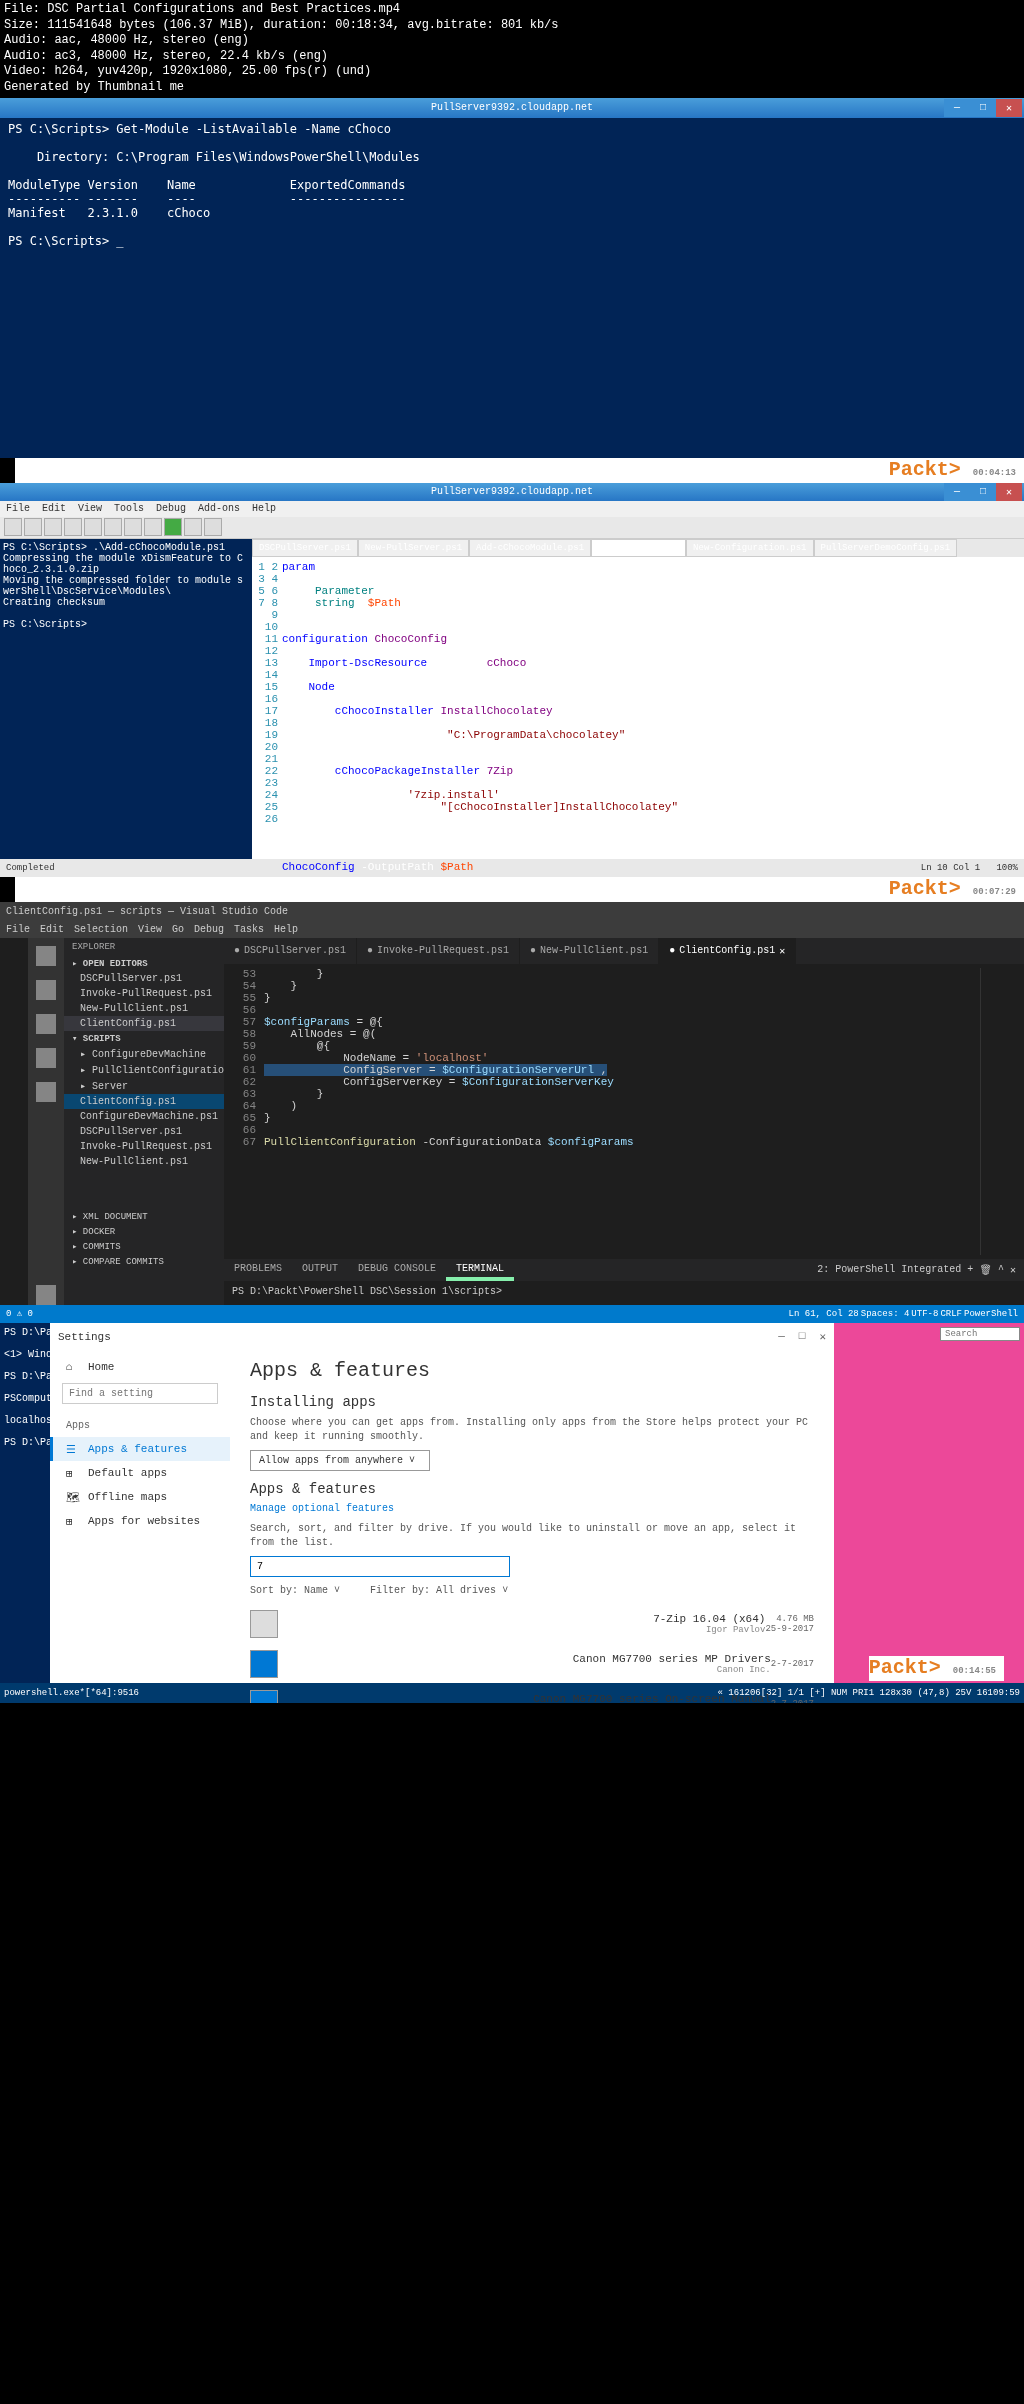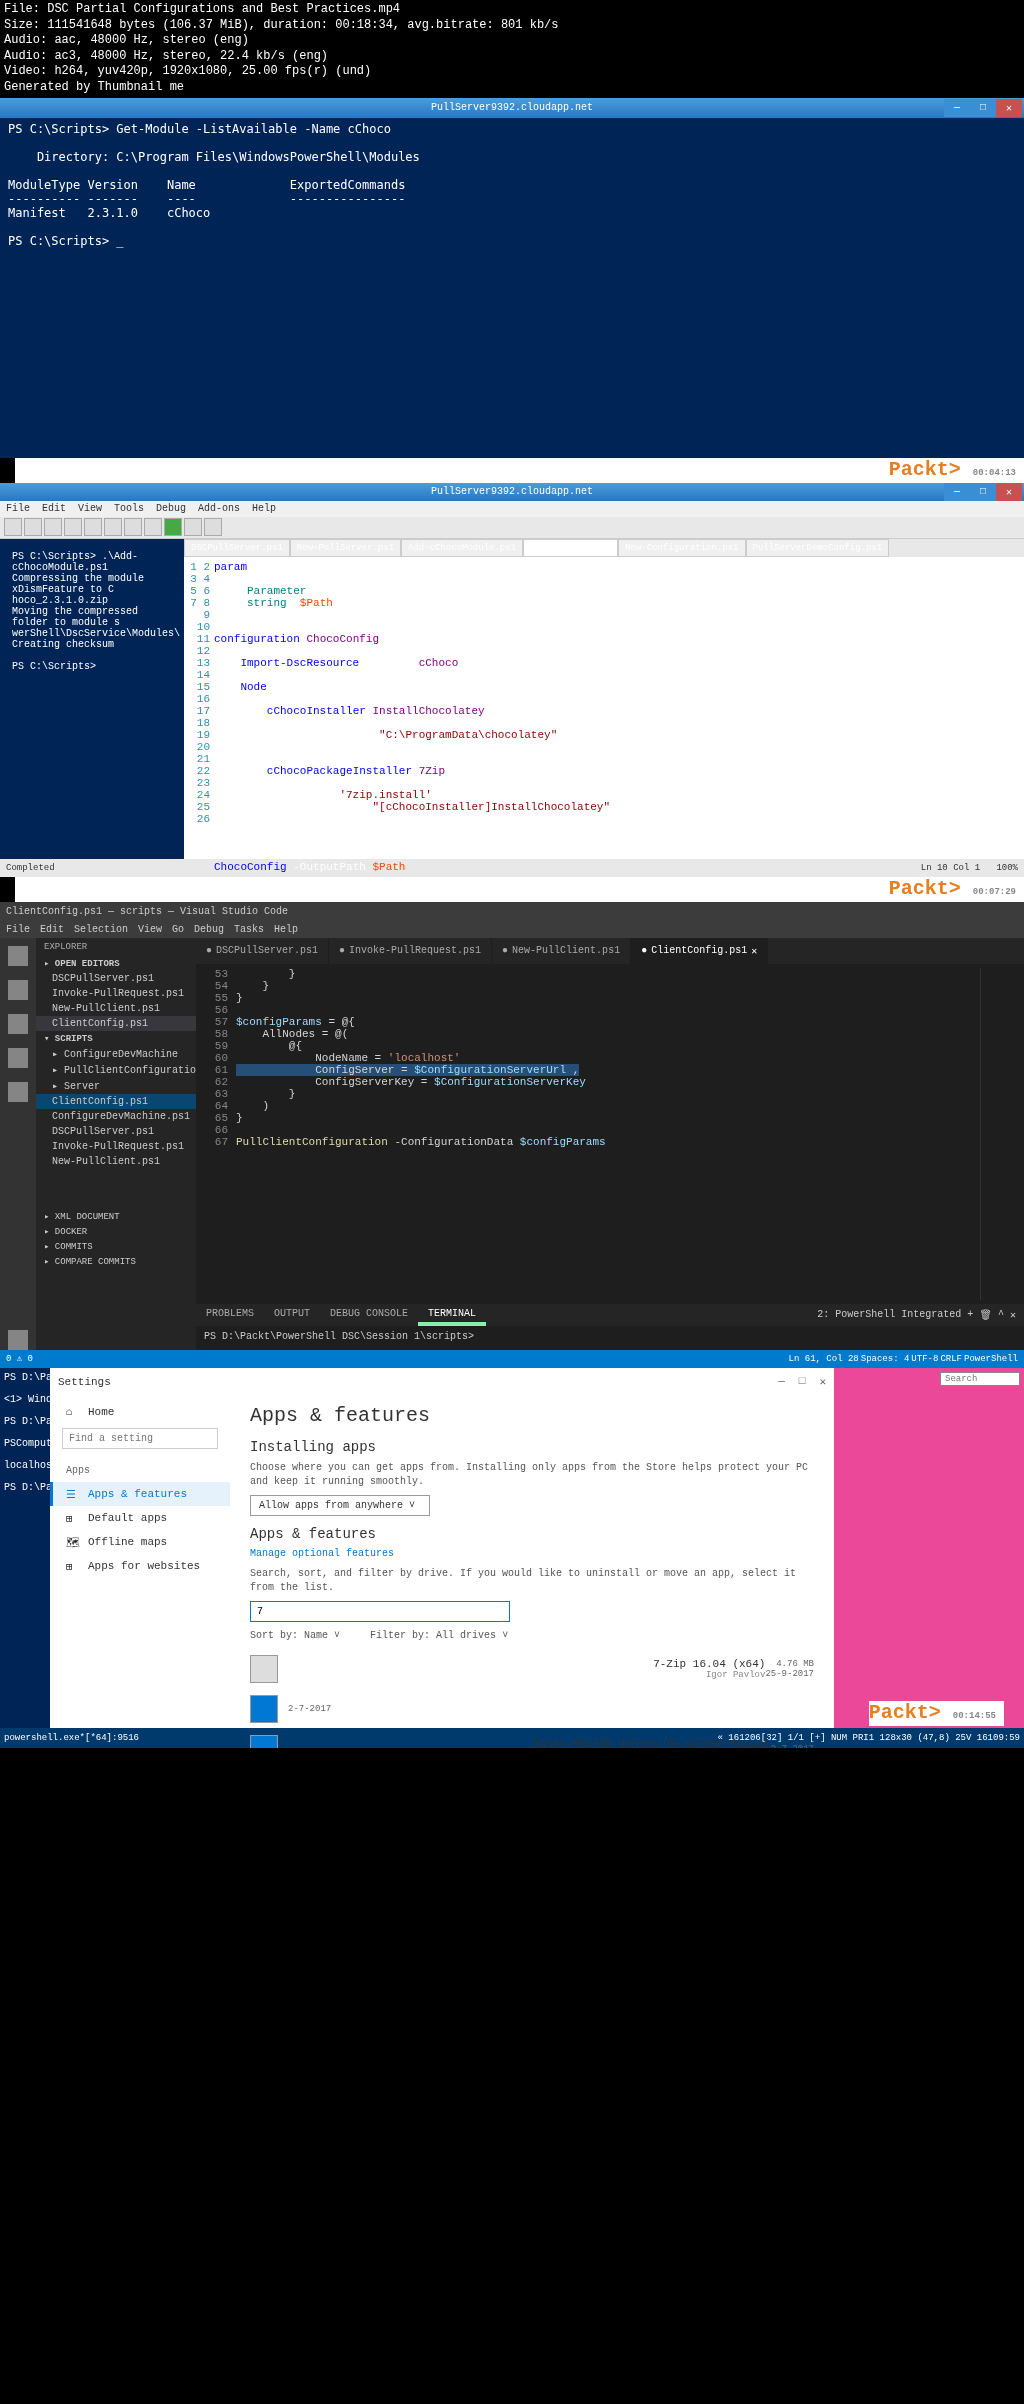--- a/index.html
+++ b/index.html
@@ -20,40 +20,40 @@
 .packt-logo { text-align: right; color: #e67e22; font-size: 20px; font-weight: bold; padding: 0 8px 2px 0; background: #fff; margin-left: 15px; }
 .packt-logo .time { font-size: 9px; color: #888; }
 
 
 .ise-window { background: #fff; }
 .ise-titlebar { background: linear-gradient(#4a9eda, #2776c5); height: 18px; display: flex; align-items: center; justify-content: center; color: #fff; font-size: 10px; position: relative; }
 .ise-menubar { background: #f0f0f0; height: 16px; display: flex; align-items: center; gap: 12px; padding: 0 6px; font-size: 10px; color: #333; font-family: 'Segoe UI', sans-serif; }
 .ise-toolbar { background: #e8e8e8; height: 22px; display: flex; align-items: center; gap: 2px; padding: 0 4px; border-bottom: 1px solid #ccc; }
 .ise-tool { width: 18px; height: 18px; background: #ddd; border: 1px solid #aaa; }
 .ise-body { display: flex; height: 320px; }
-.ise-console { width: 184px; background: #012456; color: #fff; font-size: 10px; padding: 12px; white-space: pre-wrap; overflow: hidden; }
+.ise-console { width: 252px; background: #012456; color: #fff; font-size: 10px; padding: 3px; white-space: pre-wrap; overflow: hidden; }
 .ise-editor-pane { flex: 1; background: #fff; display: flex; flex-direction: column; }
 .ise-tabs { display: flex; background: #e8e8e8; height: 20px; font-size: 9px; font-family: 'Segoe UI', sans-serif; }
 .ise-tab { padding: 3px 6px; border: 1px solid #ccc; background: #f0f0f0; white-space: nowrap; }
 .ise-tab.active { background: #fff; }
 .ise-code { flex: 1; padding: 4px; font-size: 11px; display: flex; }
 .ise-gutter { width: 26px; text-align: right; color: #2b91af; padding-right: 4px; }
 .ise-code-text { flex: 1; white-space: pre; }
 .kw-blue { color: #0000ff; }
 .kw-teal { color: #008080; }
 .kw-purple { color: #800080; }
 .kw-orange { color: #ff4500; }
 .kw-darkred { color: #8b0000; }
 .ise-status { background: #e8e8e8; height: 18px; display: flex; justify-content: space-between; align-items: center; padding: 0 6px; font-size: 9px; color: #333; font-family: 'Segoe UI', sans-serif; }
 
 
 .vscode { background: #1e1e1e; color: #ccc; font-family: 'Segoe UI', sans-serif; font-size: 11px; }
 .vscode-titlebar { background: #3c3c3c; height: 20px; display: flex; align-items: center; padding: 0 6px; font-size: 10px; }
 .vscode-menubar { background: #3c3c3c; height: 16px; display: flex; align-items: center; gap: 10px; padding: 0 6px; font-size: 10px; }
-.vscode-body { display: flex; height: 412px; }
+.vscode-body { display: flex; height: 367px; padding-left: 28px; }
 .vscode-activity { width: 36px; background: #333; display: flex; flex-direction: column; align-items: center; gap: 14px; padding-top: 8px; }
 .vscode-activity-icon { width: 20px; height: 20px; background: #858585; }
 .vscode-sidebar { width: 160px; background: #252526; font-size: 10px; overflow: hidden; }
 .vscode-sidebar-header { padding: 4px 8px; font-size: 9px; color: #aaa; text-transform: uppercase; }
 .vscode-sidebar-section { padding: 2px 8px; font-size: 9px; color: #ccc; font-weight: bold; }
 .vscode-sidebar-item { padding: 2px 16px; font-size: 10px; color: #ccc; white-space: nowrap; }
 .vscode-sidebar-item.selected { background: #094771; }
 .vscode-sidebar-item.active { background: #37373d; }
 .vscode-editor { flex: 1; background: #1e1e1e; display: flex; flex-direction: column; }
 .vscode-tabs { display: flex; background: #252526; height: 26px; }
@@ -445,20 +445,24 @@
             <div class="app-name-main">7-Zip 16.04 (x64)</div>
             <div class="app-name-sub">Igor Pavlov</div>
           </div>
           <div class="app-meta">
             <div>4.76 MB</div>
             <div>25-9-2017</div>
           </div>
         </div>
         <div class="app-item">
           <div class="app-icon blue"></div>
+          <div class="app-name">
+            <div class="app-name-main">Canon MG7700 series MP Drivers</div>
+            <div class="app-name-sub">Canon Inc.</div>
+          </div>
           <div class="app-meta">
             <div>2-7-2017</div>
           </div>
         </div>
         <div class="app-item">
           <div class="app-icon blue"></div>
           <div class="app-name">
             <div class="app-name-main">Canon MG7700 series On-screen Manual</div>
             <div class="app-name-sub">Canon Inc.</div>
           </div>

